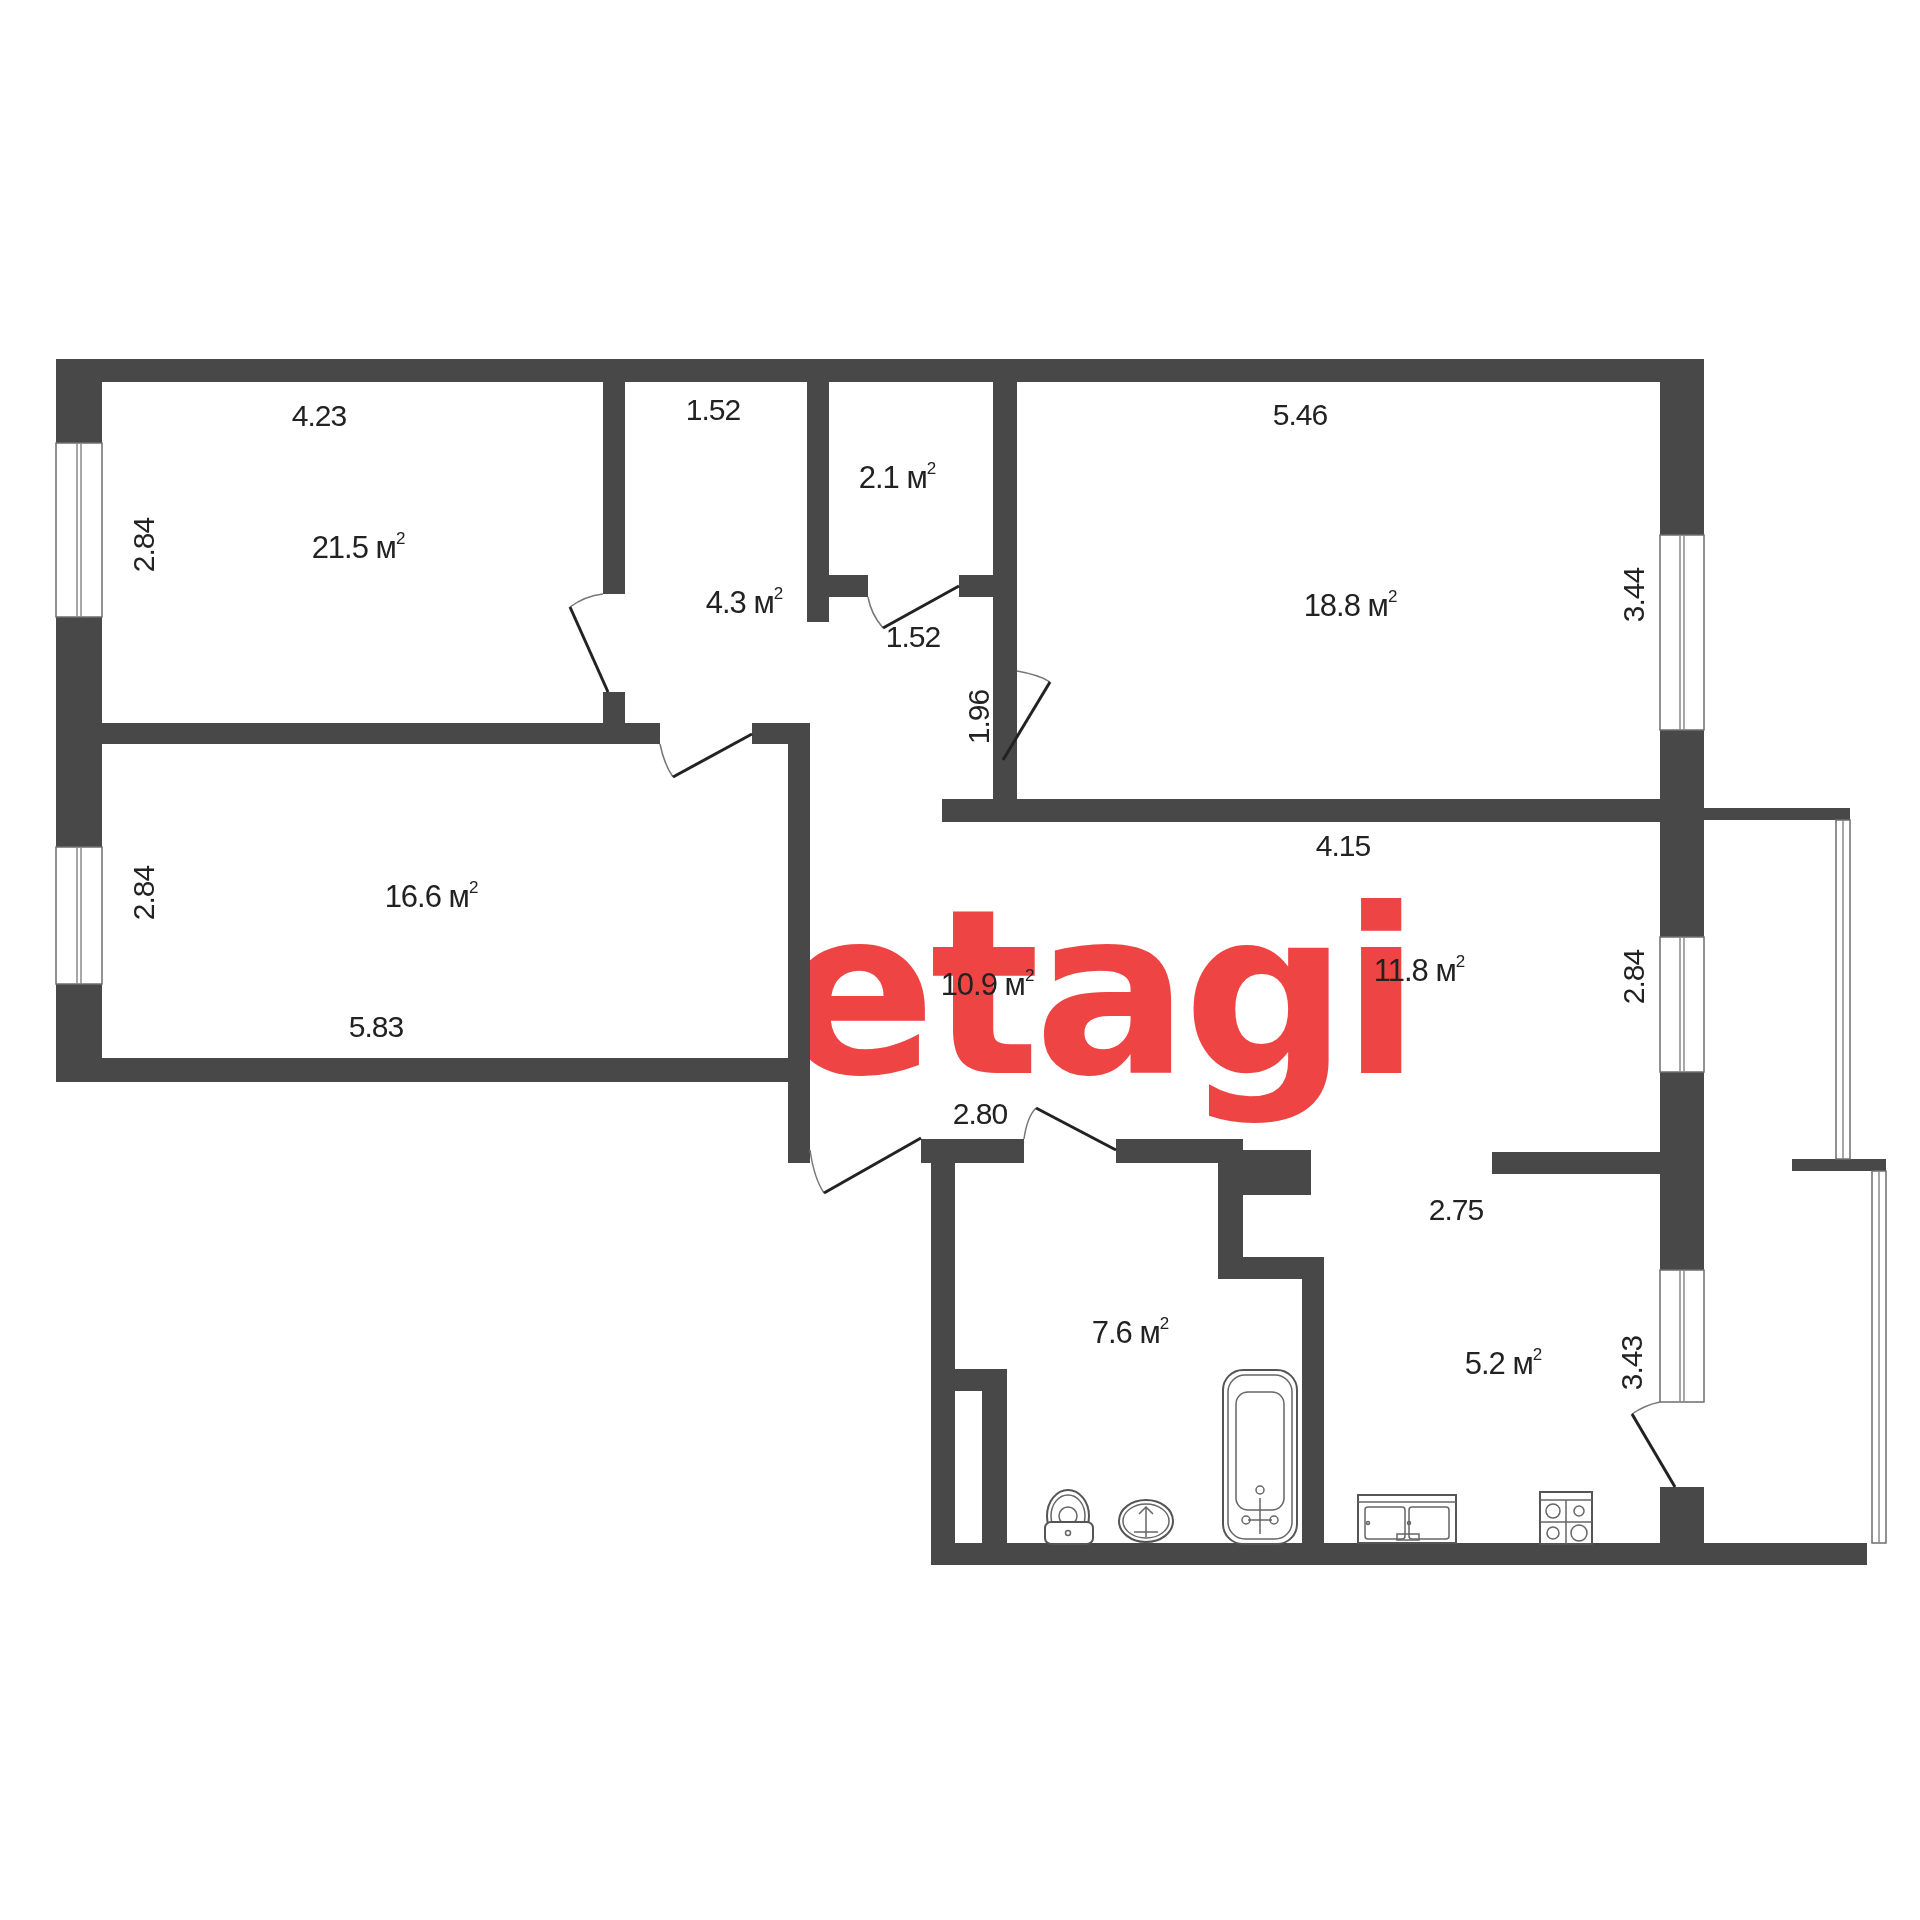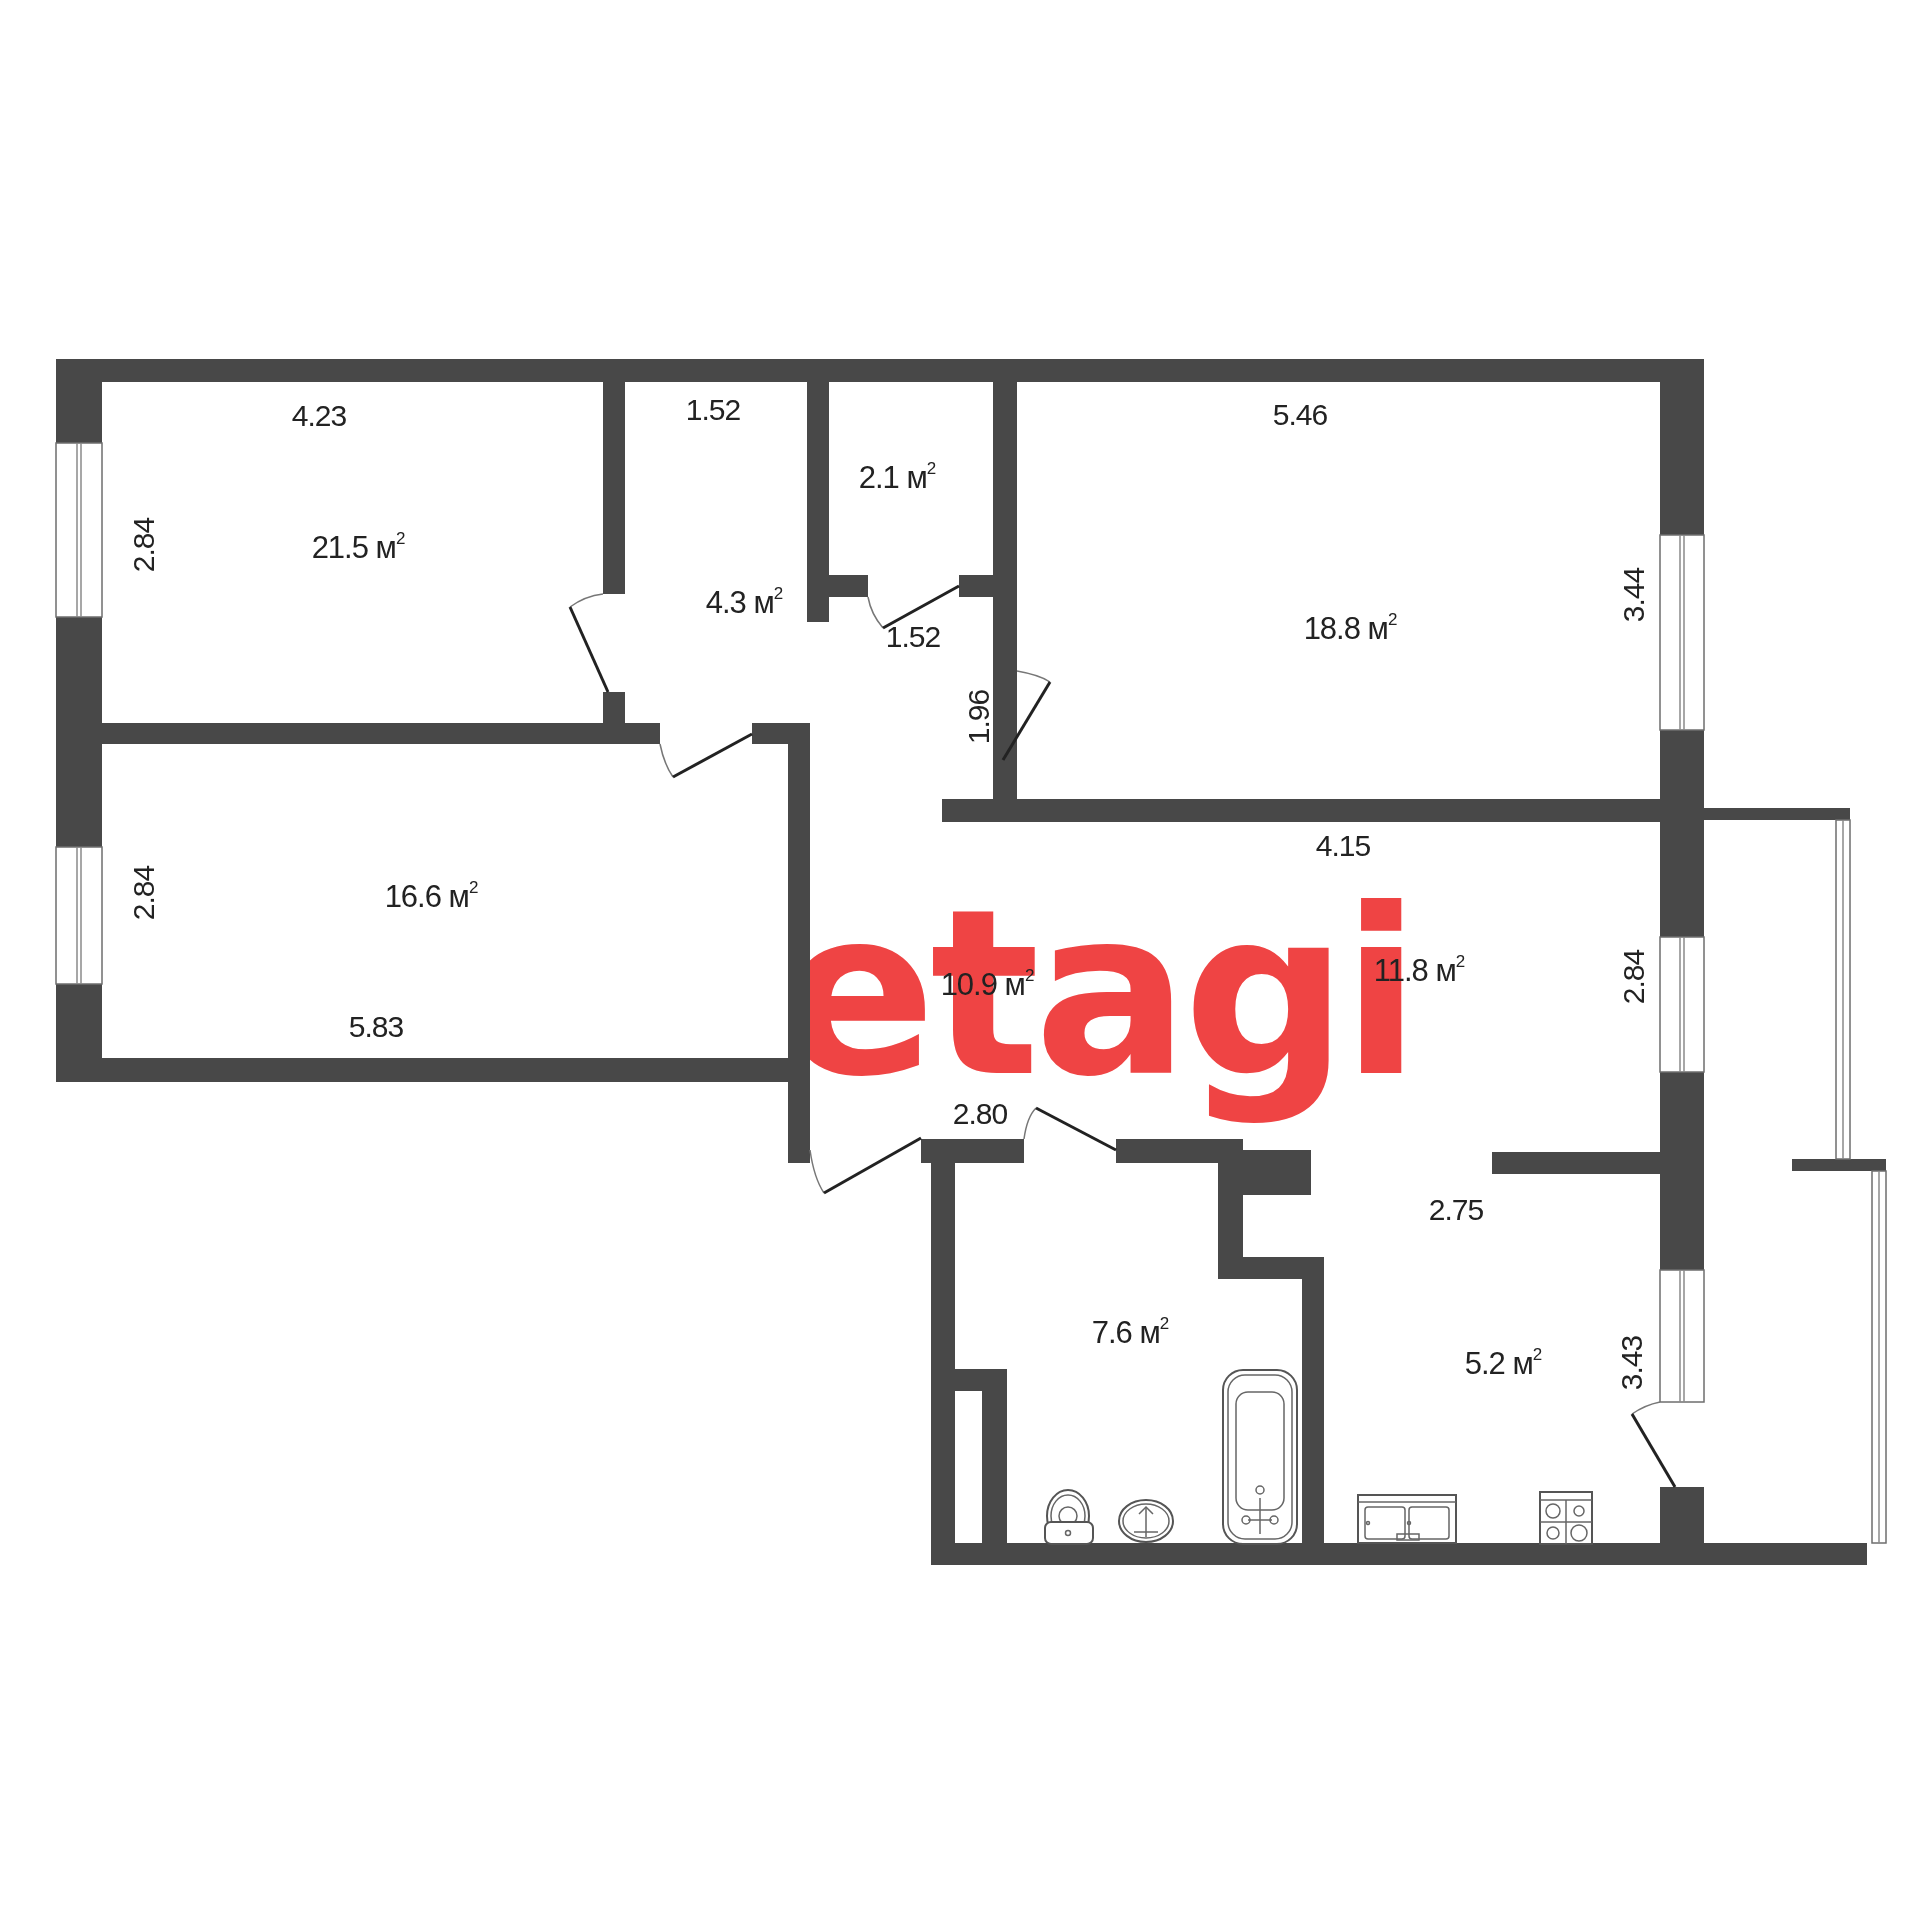--- a/index.html
+++ b/index.html
@@ -213,21 +213,21 @@
 <div class="label vert" style="left:144px;top:893px">2.84</div>
 <div class="label area" style="left:431px;top:897px"><span>16.6 м</span><sup>2</sup></div>
 <div class="label" style="left:376px;top:1027px">5.83</div>
 
 <div class="label" style="left:713px;top:410px">1.52</div>
 <div class="label area" style="left:744px;top:603px"><span>4.3 м</span><sup>2</sup></div>
 <div class="label area" style="left:897px;top:478px"><span>2.1 м</span><sup>2</sup></div>
 <div class="label" style="left:913px;top:637px">1.52</div>
 
 <div class="label" style="left:1300px;top:415px">5.46</div>
-<div class="label area" style="left:1350px;top:629px"><span>18.8 м</span><sup>2</sup></div>
+<div class="label area" style="left:1350px;top:606px"><span>18.8 м</span><sup>2</sup></div>
 <div class="label vert" style="left:1634px;top:595px">3.44</div>
 
 <div class="label vert" style="left:979px;top:717px">1.96</div>
 <div class="label area" style="left:987px;top:985px"><span>10.9 м</span><sup>2</sup></div>
 
 <div class="label" style="left:1343px;top:846px">4.15</div>
 <div class="label area" style="left:1419px;top:971px"><span>11.8 м</span><sup>2</sup></div>
 <div class="label vert" style="left:1634px;top:977px">2.84</div>
 
 <div class="label" style="left:980px;top:1114px">2.80</div>

